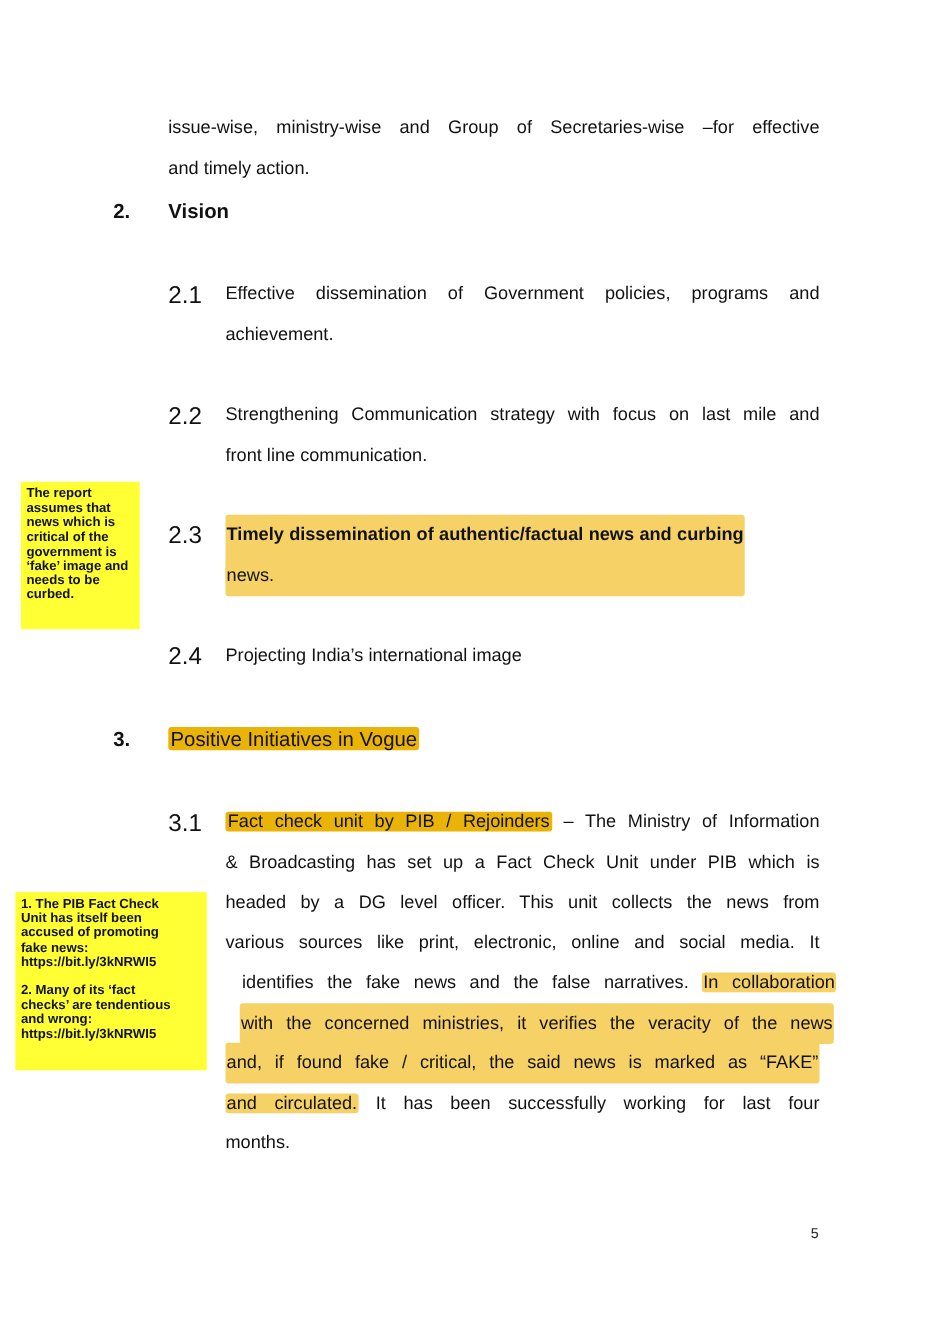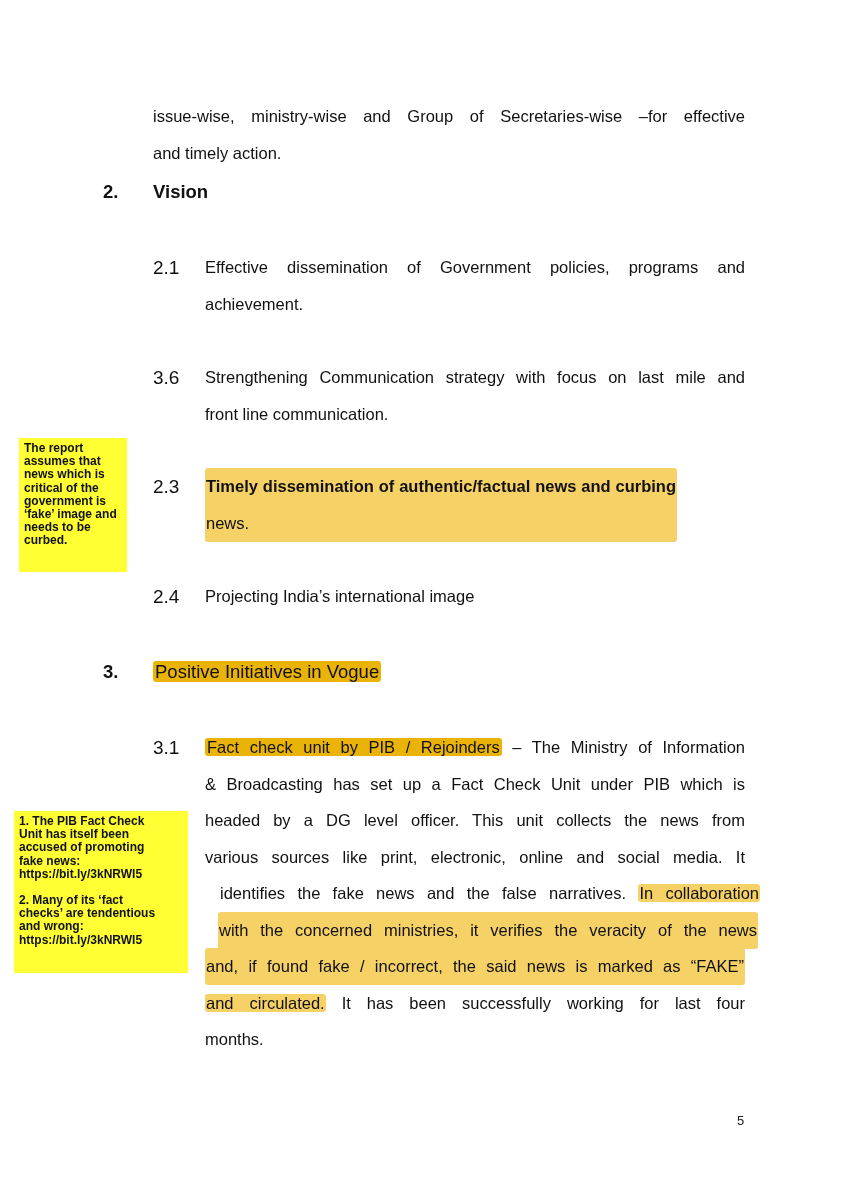--- a/index.html
+++ b/index.html
@@ -2,21 +2,21 @@
 <html><head>
   <meta charset="utf-8">
   <style>
     html, body { margin: 0; padding: 0; background: #ffffff; }
     body { width: 848px; height: 1200px; position: relative; overflow: hidden;
            font-family: "Liberation Sans", sans-serif; color: #111; }
     .page { position: absolute; left: 0; top: 0; width: 848px; height: 1200px; background: #fff; }
     .txt { position: absolute; font-family: "Liberation Sans", sans-serif; font-size: 16.5px;
            line-height: 37px; color: #111; }
     .justify { text-align: justify; text-align-last: justify; }
-    .num { position: absolute; font-size: 19px; line-height: 37px; color: #111; }
+    .num { position: absolute; font-size: 22px; line-height: 37px; color: #111; }
     .hnum { position: absolute; font-size: 18.5px; font-weight: bold; line-height: 30px; color: #111; }
     .htitle { position: absolute; font-size: 18.5px; font-weight: bold; line-height: 30px; color: #111; }
     .hl { background: #f5d166; border-radius: 3px; padding: 0 1px; box-decoration-break: clone; -webkit-box-decoration-break: clone; }
     .hlb { background: #eab308; border-radius: 3px; font-weight: normal; padding: 0 2px; }
     .note { position: absolute; background: #ffff33; font-family: "Liberation Sans", sans-serif;
             font-weight: bold; font-size: 12px; line-height: 13.2px; color: #111; padding: 4px 5px;
             box-sizing: border-box; }
     .note p { margin: 0; }
     .note .gap { height: 13px; }
     .pagenum { position: absolute; font-size: 13px; color: #222; }
@@ -29,21 +29,21 @@
   <div class="txt justify" style="left:153px; top:98px; width:592px;">issue-wise, ministry-wise and Group of Secretaries-wise –for effective</div>
   <div class="txt" style="left:153px; top:135px;">and timely action.</div>
 
   <div class="hnum" style="left:103px; top:177px;">2.</div>
   <div class="htitle" style="left:153px; top:177px;">Vision</div>
 
   <div class="num" style="left:153px; top:249px;">2.1</div>
   <div class="txt justify" style="left:205px; top:249px; width:540px;">Effective dissemination of Government policies, programs and</div>
   <div class="txt" style="left:205px; top:286px;">achievement.</div>
 
-  <div class="num" style="left:153px; top:359px;">3.6</div>
+  <div class="num" style="left:153px; top:359px;">2.2</div>
   <div class="txt justify" style="left:205px; top:359px; width:540px;">Strengthening Communication strategy with focus on last mile and</div>
   <div class="txt" style="left:205px; top:396px;">front line communication.</div>
 
   <div class="num" style="left:153px; top:468px;">2.3</div>
   <div class="txt justify" style="left:205px; top:468px; width:472px;font-weight:bold;">
     <span class="hl" style="display:inline-block; width:100%; box-sizing:border-box; text-align:justify; text-align-last:justify;">Timely dissemination of authentic/factual news and curbing fake</span>
   </div>
   <div class="txt" style="left:205px; top:505px;">
     <span class="hl">news.</span>
   </div>
@@ -63,21 +63,21 @@
   <div class="txt justify" style="left:205px; top:766px; width:540px;">&amp; Broadcasting has set up a Fact Check Unit under PIB which is</div>
   <div class="txt justify" style="left:205px; top:802px; width:540px;">headed by a DG level officer. This unit collects the news from</div>
   <div class="txt justify" style="left:205px; top:839px; width:540px;">various sources like print, electronic, online and social media.  It</div>
   <div class="txt justify" style="left:220px; top:875px; width:540px;">
     <span>identifies the fake news and the false narratives.  </span><span class="hl">In collaboration</span>
   </div>
   <div class="txt" style="left:205px; top:912px; width:540px;padding-left:13px;">
     <span class="hl" style="display:inline-block; width:100%; box-sizing:border-box; text-align:justify; text-align-last:justify;">with the concerned ministries, it verifies the veracity of the news</span>
   </div>
   <div class="txt" style="left:205px; top:948px; width:540px;">
-    <span class="hl" style="display:inline-block; width:100%; box-sizing:border-box; text-align:justify; text-align-last:justify;">and, if found fake / incorrect, the said news is marked as “FAKE”</span>
+    <span class="hl" style="display:inline-block; width:100%; box-sizing:border-box; text-align:justify; text-align-last:justify;">and, if found fake / critical, the said news is marked as “FAKE”</span>
   </div>
   <div class="txt justify" style="left:205px; top:985px; width:540px;">
     <span class="hl">and circulated.</span><span>  It has been successfully working for last four</span>
   </div>
   <div class="txt" style="left:205px; top:1021px;">months.</div>
 
   <div class="pagenum" style="left:737px; top:1113px;">5</div>
 
   <div class="note" style="left:19px; top:438px; width:108px; height:134px;">
     <p>The report</p>

